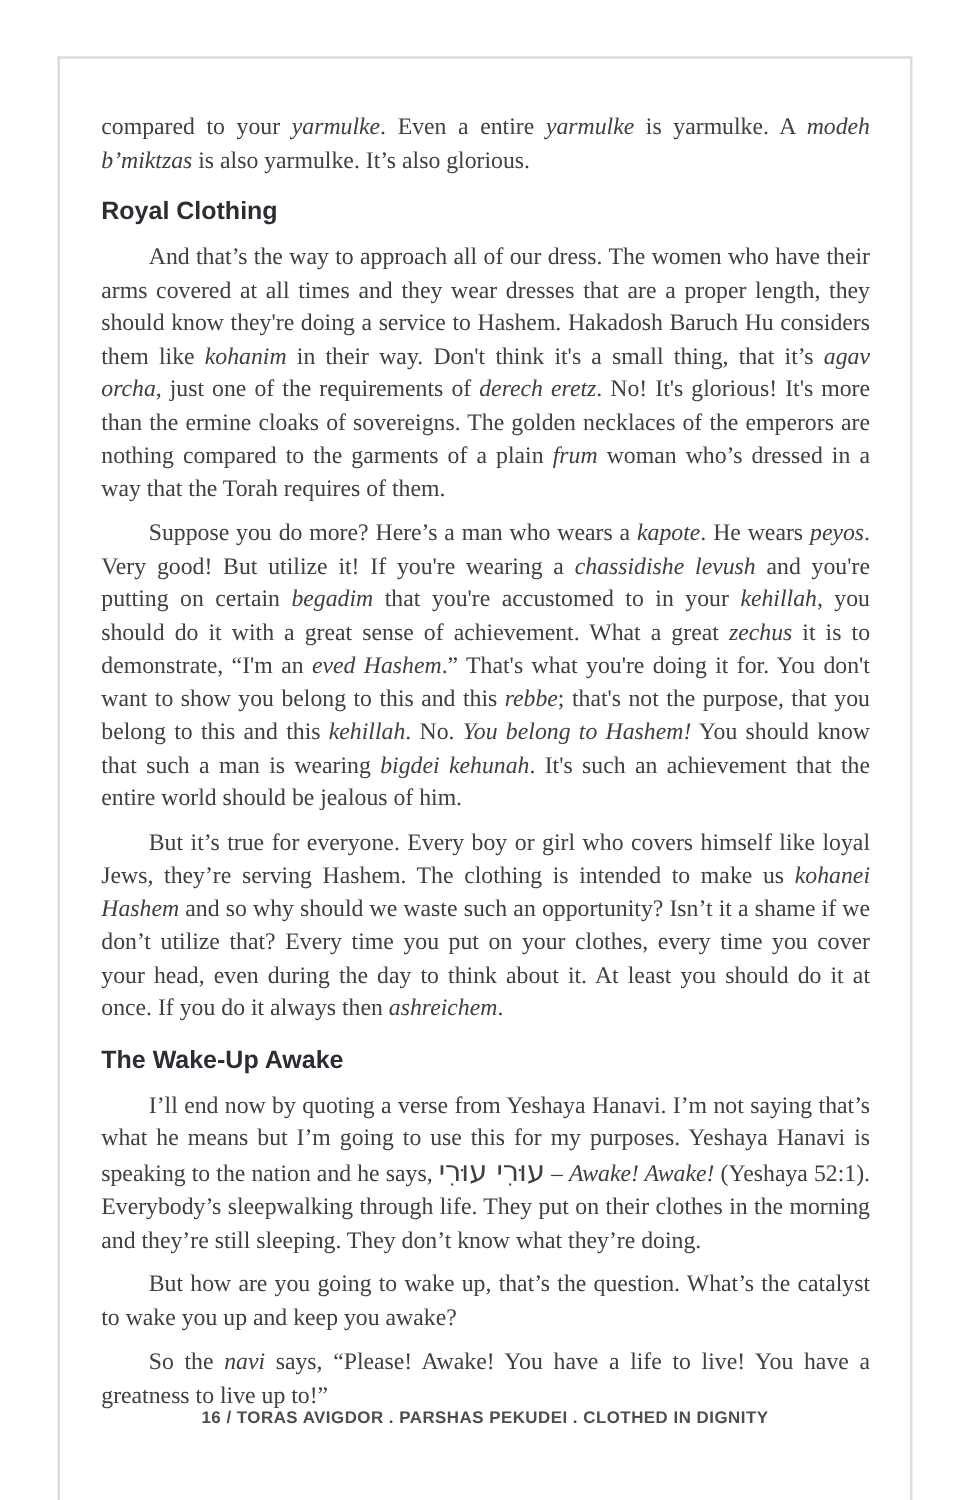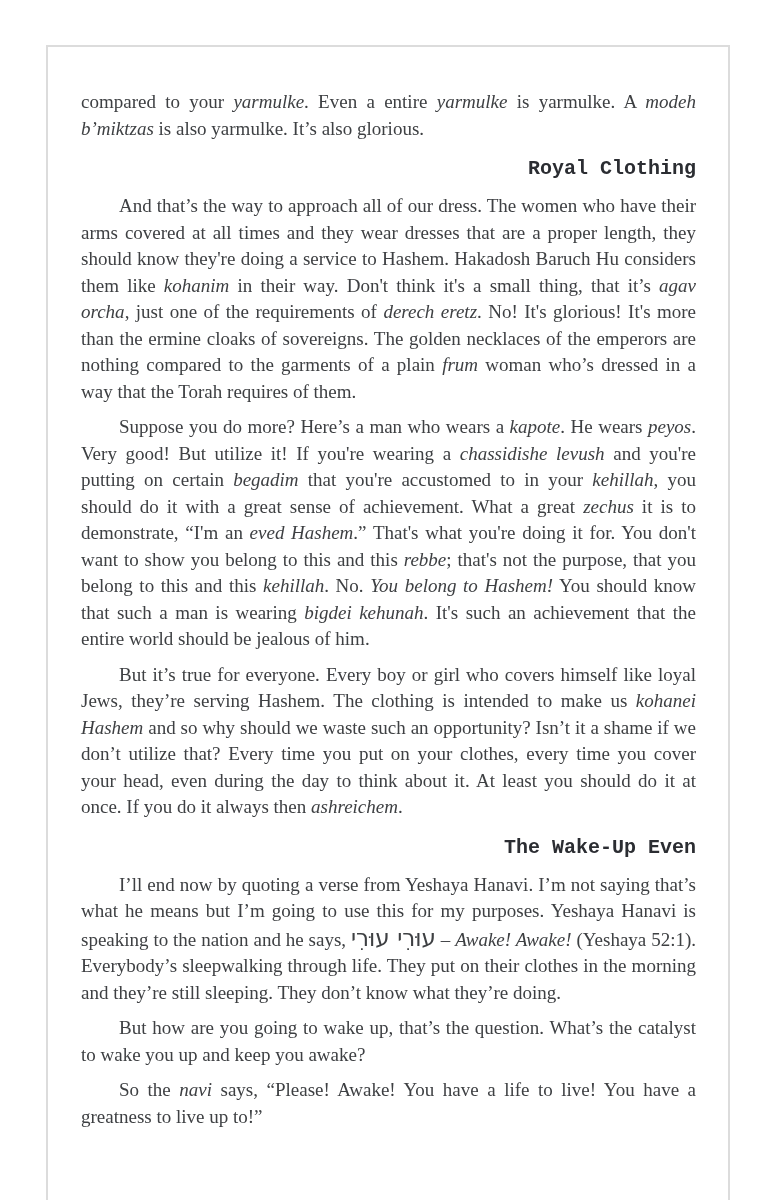--- a/index.html
+++ b/index.html
@@ -30,25 +30,25 @@
     text-align: justify;
   }
   .para {
     margin: 0 0 9px 0;
     text-indent: 38px;
   }
   .para.no-indent {
     text-indent: 0;
   }
   .heading {
-    font-family: Liberation Mono, monospace;
+    font-family: Liberation Sans, sans-serif;
     font-weight: bold;
     font-size: 20px;
     line-height: 24px;
-    text-align: right;
+    text-align: left;
     color: var(--heading-color, #2b2d32);
     margin: 15px 0 12px 0;
     text-indent: 0;
   }
   .italic { font-style: italic; }
   .hebrew {
     font-family: "DejaVu Sans", sans-serif;
     font-weight: normal;
     font-size: 23px;
     margin-top: 16px;
@@ -69,18 +69,19 @@
 </head>
 <body>
 
 <div class="sheet">
   <div class="content">
     <p class="para no-indent"><span>compared to your </span><span class="italic">yarmulke</span><span>. Even a entire </span><span class="italic">yarmulke</span><span> is yarmulke. A </span><span class="italic">modeh b’miktzas</span><span> is also yarmulke. It’s also glorious.</span></p>
     <h2 class="heading">Royal Clothing</h2>
     <p class="para"><span>And that’s the way to approach all of our dress. The women who have their arms covered at all times and they wear dresses that are a proper length, they should know they're doing a service to Hashem. Hakadosh Baruch Hu considers them like </span><span class="italic">kohanim</span><span> in their way. Don't think it's a small thing, that it’s </span><span class="italic">agav orcha</span><span>, just one of the requirements of </span><span class="italic">derech eretz</span><span>. No! It's glorious! It's more than the ermine cloaks of sovereigns. The golden necklaces of the emperors are nothing compared to the garments of a plain </span><span class="italic">frum</span><span> woman who’s dressed in a way that the Torah requires of them.</span></p>
     <p class="para"><span>Suppose you do more? Here’s a man who wears a </span><span class="italic">kapote</span><span>. He wears </span><span class="italic">peyos</span><span>. Very good! But utilize it! If you're wearing a </span><span class="italic">chassidishe levush</span><span> and you're putting on certain </span><span class="italic">begadim</span><span> that you're accustomed to in your </span><span class="italic">kehillah</span><span>, you should do it with a great sense of achievement. What a great </span><span class="italic">zechus</span><span> it is to demonstrate, “I'm an </span><span class="italic">eved Hashem</span><span>.” That's what you're doing it for. You don't want to show you belong to this and this </span><span class="italic">rebbe</span><span>; that's not the purpose, that you belong to this and this </span><span class="italic">kehillah</span><span>. No. </span><span class="italic">You belong to Hashem!</span><span> You should know that such a man is wearing </span><span class="italic">bigdei kehunah</span><span>. It's such an achievement that the entire world should be jealous of him.</span></p>
     <p class="para"><span>But it’s true for everyone. Every boy or girl who covers himself like loyal Jews, they’re serving Hashem. The clothing is intended to make us </span><span class="italic">kohanei Hashem</span><span> and so why should we waste such an opportunity? Isn’t it a shame if we don’t utilize that? Every time you put on your clothes, every time you cover your head, even during the day to think about it. At least you should do it at once. If you do it always then </span><span class="italic">ashreichem</span><span>.</span></p>
-    <h2 class="heading">The Wake-Up Even</h2>
+    <h2 class="heading">The Wake-Up Awake</h2>
     <p class="para"><span>I’ll end now by quoting a verse from Yeshaya Hanavi. I’m not saying that’s what he means but I’m going to use this for my purposes. Yeshaya Hanavi is speaking to the nation and he says, </span><span class="hebrew">עוּרִי עוּרִי</span><span> – </span><span class="italic">Awake! Awake!</span><span> (Yeshaya 52:1). Everybody’s sleepwalking through life. They put on their clothes in the morning and they’re still sleeping. They don’t know what they’re doing.</span></p>
     <p class="para"><span>But how are you going to wake up, that’s the question. What’s the catalyst to wake you up and keep you awake?</span></p>
     <p class="para"><span>So the </span><span class="italic">navi</span><span> says, “Please! Awake! You have a life to live! You have a greatness to live up to!”</span></p>
   </div>
+  <div class="footer">16 / TORAS AVIGDOR . PARSHAS PEKUDEI . CLOTHED IN DIGNITY</div>
 </div>
 
 </body></html>

